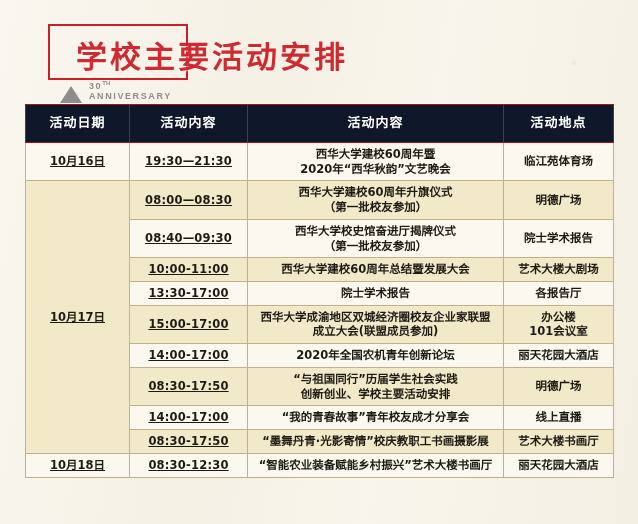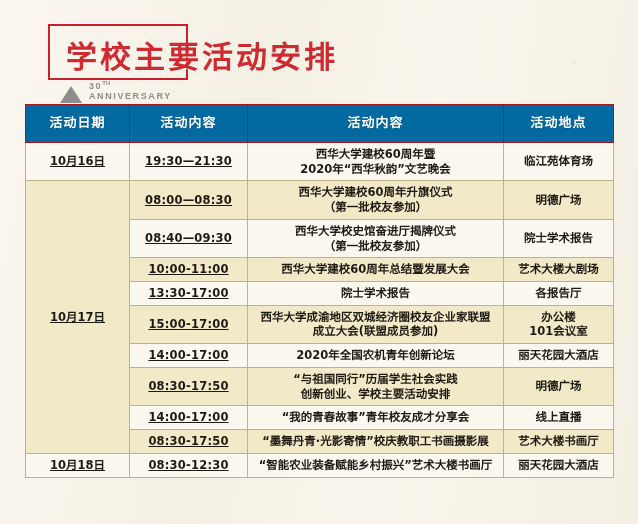--- a/index.html
+++ b/index.html
@@ -29,21 +29,21 @@
   .title-block{
     position:absolute;left:48px;top:22px;height:70px;
   }
   .title-frame{
     position:absolute;left:0;top:2px;
     width:140px;height:56px;
     border:2px solid #c8202a;
     box-sizing:border-box;
   }
   .title-text{
-    position:absolute;left:18px;top:10px;
+    position:absolute;left:28px;top:10px;
     white-space:nowrap;
     font-size:31px;font-weight:bold;
     letter-spacing:3px;
     color:#cf2a2f;
     font-family:"DejaVu Sans","Liberation Sans",sans-serif;
     text-shadow:0 1px 0 rgba(255,255,255,.65);
   }
   .anniv-row{
     position:absolute;left:12px;top:58px;
     display:flex;align-items:flex-end;gap:7px;
@@ -72,21 +72,21 @@
     font-family:"DejaVu Sans","Liberation Sans",sans-serif;
   }
   table.schedule th,table.schedule td{
     border:1px solid #c0b188;
     text-align:center;
     vertical-align:middle;
     padding:4px 3px;
     line-height:1.28;
   }
   table.schedule thead th{
-    background:#0369a1;
+    background:#0f172a;
     color:#ffffff;
     font-size:13px;
     font-weight:bold;
     letter-spacing:1px;
     height:29px;
     border-color:#a9131d;
     text-shadow:0 1px 1px rgba(0,0,0,.18);
   }
   col.c-date{width:104px;}
   col.c-time{width:118px;}

